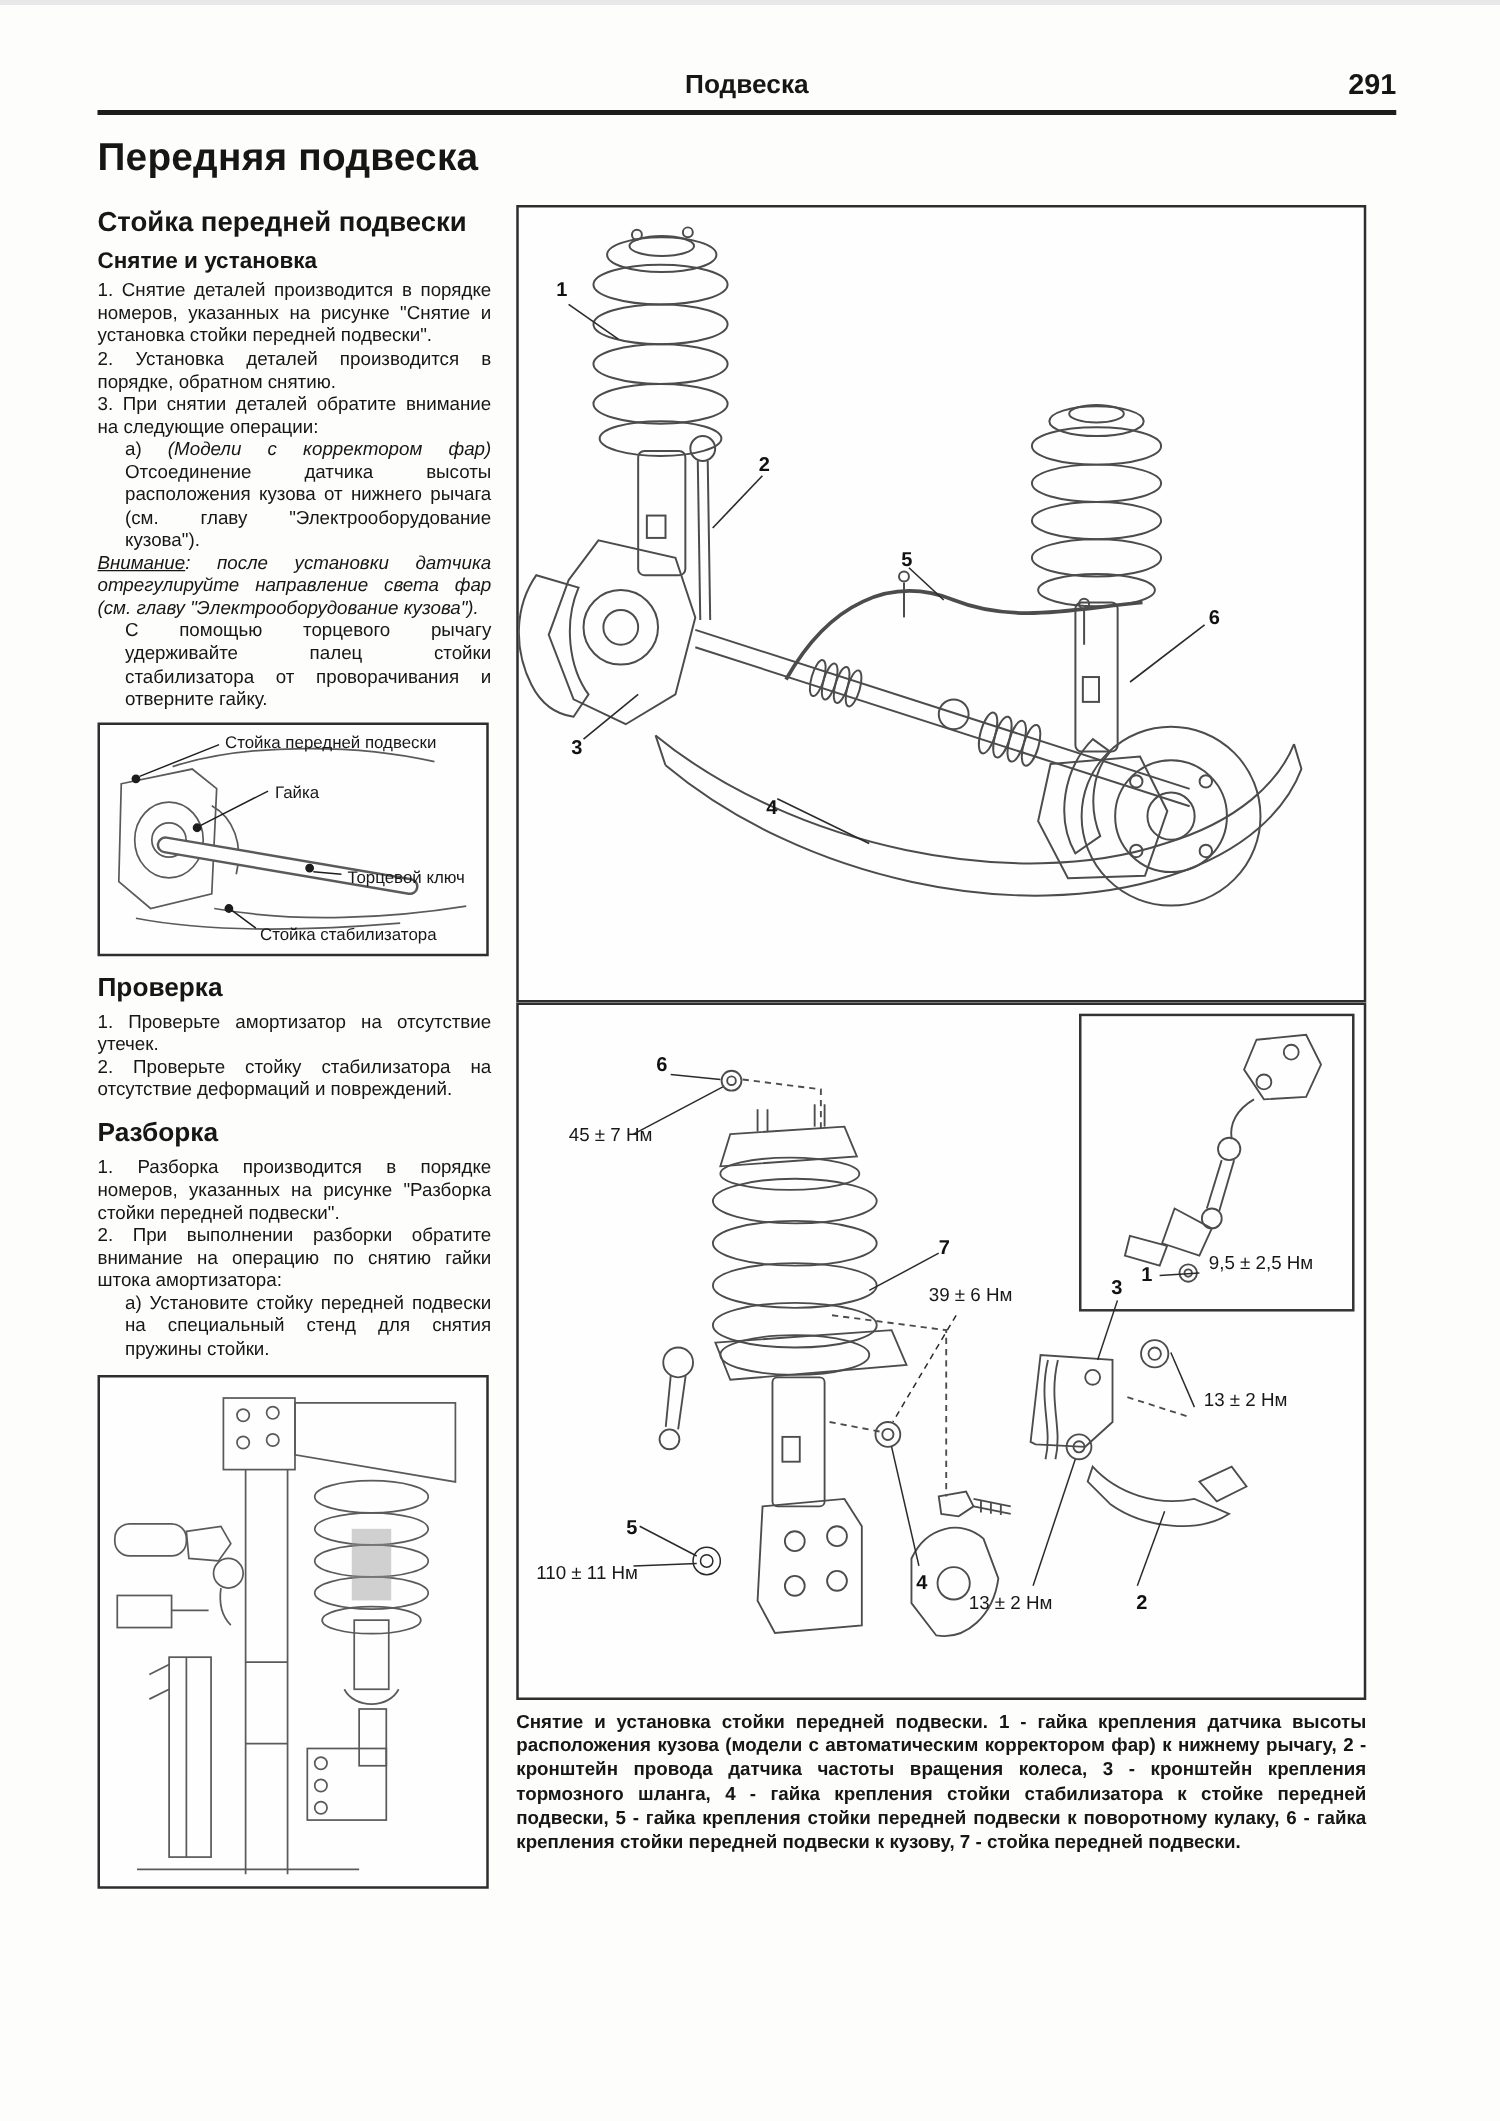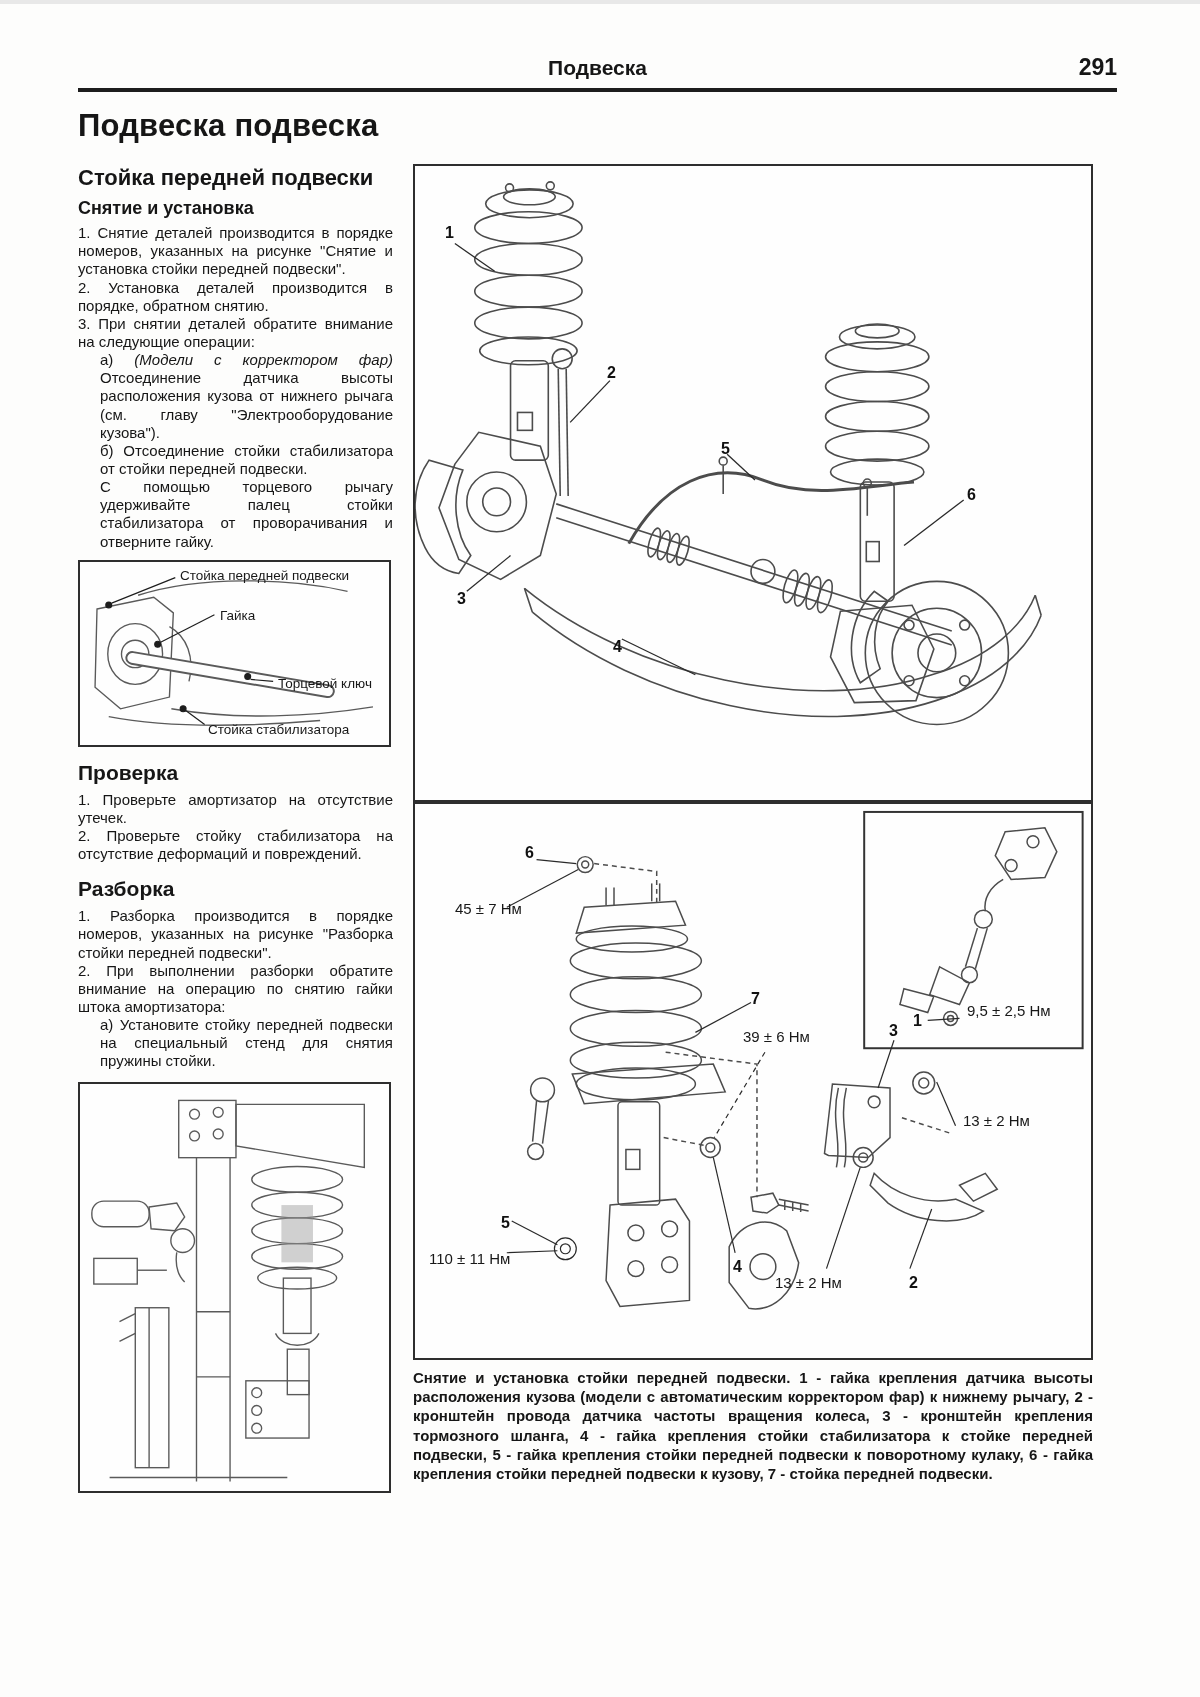--- a/index.html
+++ b/index.html
@@ -54,32 +54,32 @@
 </head>
 <body>
 
 <div class="page">
 
   <div class="hdr">
     <span class="hdr-title">Подвеска</span>
     <span class="hdr-page">291</span>
   </div>
 
-  <div class="doc-title">Подвеска подвеска</div>
+  <div class="doc-title">Передняя подвеска</div>
 
   <div class="content">
 
     <div class="col-l">
       <div class="h-big">Стойка передней подвески</div>
       <div class="h-sub">Снятие и установка</div>
       <p>1. Снятие деталей производится в порядке номеров, указанных на рисунке "Снятие и установка стойки передней подвески".</p>
       <p>2. Установка деталей производится в порядке, обратном снятию.</p>
       <p>3. При снятии деталей обратите внимание на следующие операции:</p>
       <p class="ind"><span>а) </span><i>(Модели с корректором фар)</i><span> Отсоединение датчика высоты расположения кузова от нижнего рычага (см. главу "Электрооборудование кузова").</span></p>
-      <p class="ind">б) Отсоединение стойки стабилизатора от стойки передней подвески.</p>
+      <p class="warn"><span class="wl">Внимание</span><span>: после установки датчика отрегулируйте направление света фар (см. главу "Электрооборудование кузова").</span></p>
       <p class="ind">С помощью торцевого рычагу удерживайте палец стойки стабилизатора от проворачивания и отверните гайку.</p>
 
       <div class="figbox figL1">
         <svg viewBox="0 0 313 187">
           <g stroke="#5a5a5a" fill="none" stroke-width="1.4">
             <path d="M58 34 C120 14 212 16 272 30"></path>
             <path d="M16 48 L74 36 L94 52 L90 138 L40 150 L14 128 Z"></path>
             <ellipse cx="55" cy="94" rx="28" ry="31"></ellipse>
             <circle cx="55" cy="94" r="14"></circle>
             <path d="M90 66 C108 76 116 98 110 122"></path>

